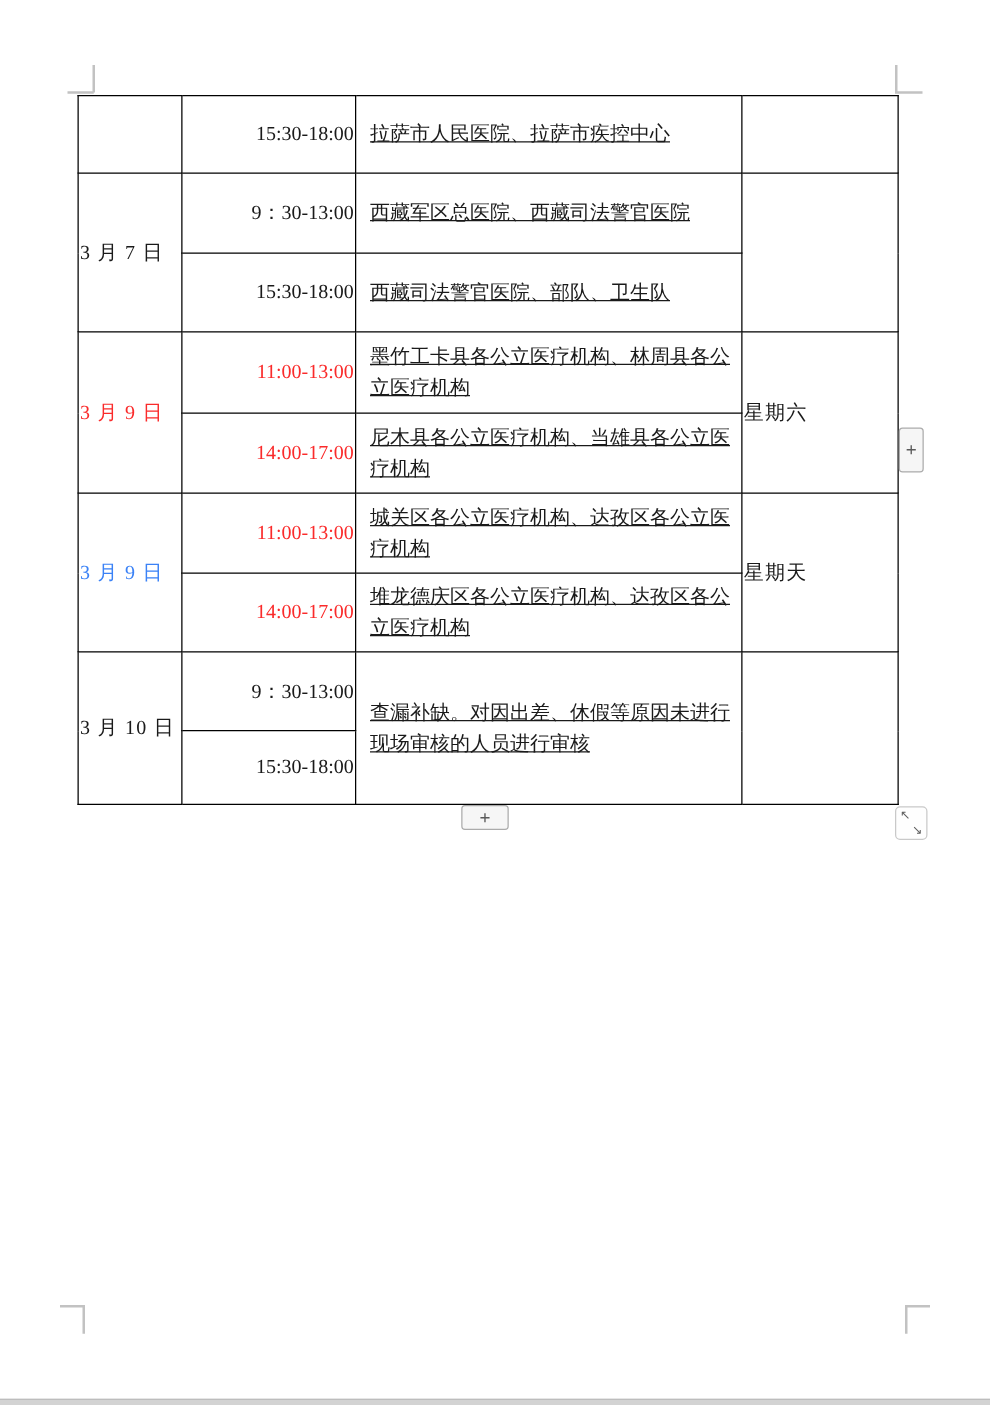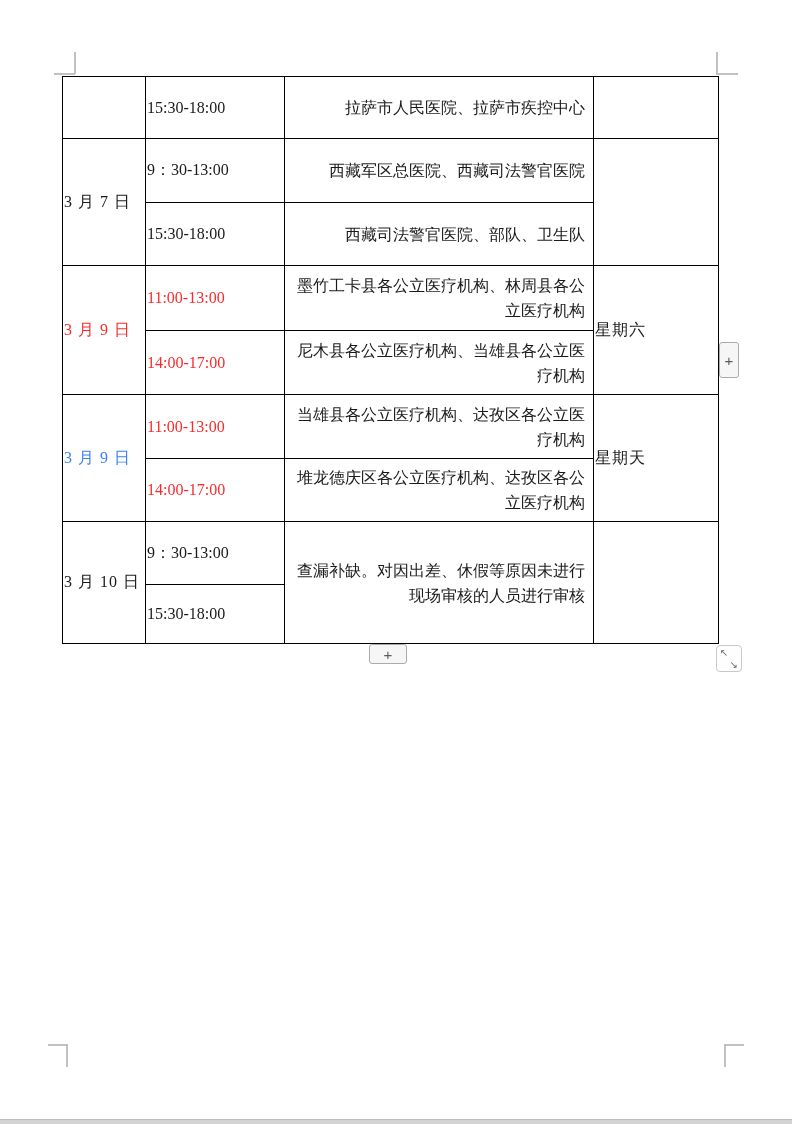--- a/index.html
+++ b/index.html
@@ -13,22 +13,22 @@
     position:absolute;left:62px;top:76px;
     border-collapse:collapse;table-layout:fixed;
   }
   table.sched td{
     border:1.5px solid #000;
     font-size:16px;color:#1a1a1a;
     vertical-align:middle;
     overflow:hidden;
   }
   td.date-cell,td.week-cell{text-align:left;letter-spacing:1px;}
-  td.time-cell{text-align:left;}
-  td.inst-cell{text-align:right;padding:3px 8px 3px 11px;line-height:25px;}
+  td.time-cell{text-align:right;}
+  td.inst-cell{text-align:left;padding:3px 8px 3px 11px;line-height:25px;text-decoration:underline;}
   .red{color:#fa2b2b;}
   
   .plus-btn{
     position:absolute;box-sizing:border-box;
     background:#f6f6f6;border:1px solid #ababab;border-radius:3px;
     color:#5a5a5a;font-family:"Liberation Sans","DejaVu Sans",sans-serif;
     font-size:15px;display:flex;align-items:center;justify-content:center;
     line-height:1;
   }
   .plus-col{left:719px;top:342px;width:20px;height:36px;}
@@ -105,21 +105,21 @@
         <td class="inst-cell">墨竹工卡县各公立医疗机构、林周县各公立医疗机构</td>
         <td class="week-cell" rowspan="2">星期六</td>
       </tr>
       <tr style="height:64px">
         <td class="time-cell red" style="color: rgb(250, 43, 43);">14:00-17:00</td>
         <td class="inst-cell">尼木县各公立医疗机构、当雄县各公立医疗机构</td>
       </tr>
       <tr style="height:64px">
         <td class="date-cell red" rowspan="2" style="color: #3b82f6;">3 月 9 日</td>
         <td class="time-cell red" style="color: rgb(250, 43, 43);">11:00-13:00</td>
-        <td class="inst-cell">当雄县各公立医疗机构、达孜区各公立医疗机构</td>
+        <td class="inst-cell">城关区各公立医疗机构、达孜区各公立医疗机构</td>
         <td class="week-cell" rowspan="2">星期天</td>
       </tr>
       <tr style="height:63px">
         <td class="time-cell red" style="color: rgb(250, 43, 43);">14:00-17:00</td>
         <td class="inst-cell">堆龙德庆区各公立医疗机构、达孜区各公立医疗机构</td>
       </tr>
       <tr style="height:63px">
         <td class="date-cell" rowspan="2">3 月 10 日</td>
         <td class="time-cell">9：30-13:00</td>
         <td class="inst-cell" rowspan="2">查漏补缺。对因出差、休假等原因未进行现场审核的人员进行审核</td>

